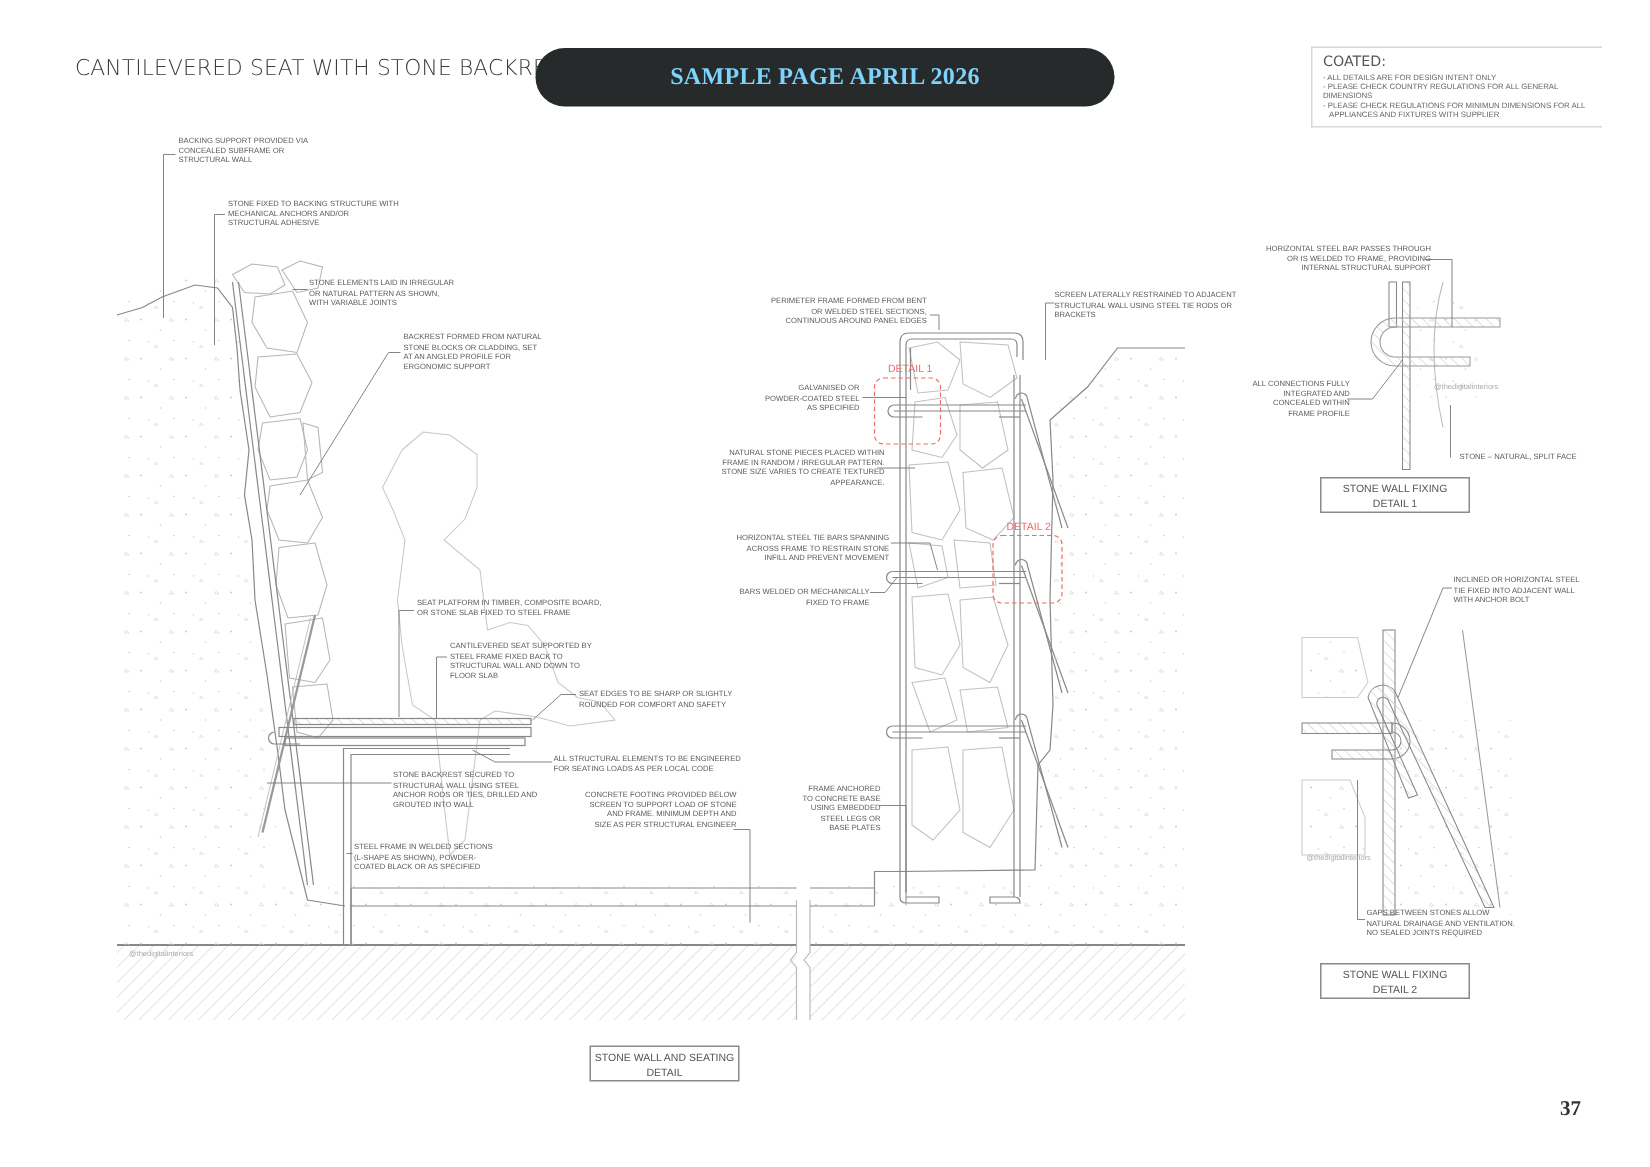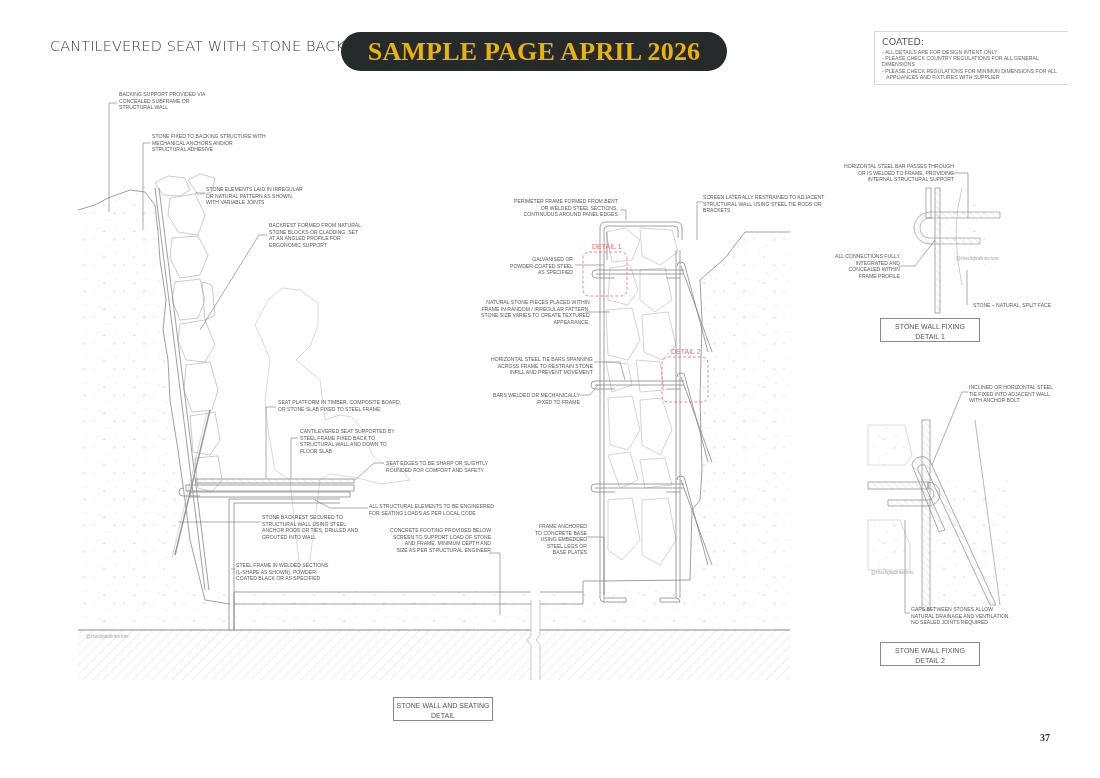--- a/index.html
+++ b/index.html
@@ -1,27 +1,27 @@
 <!DOCTYPE html>
 <html><head>
 <meta charset="utf-8">
 <style>
   html, body { margin:0; padding:0; background:#ffffff; }
   body { width:1100px; height:778px; position:relative; overflow:hidden; font-family:"Liberation Sans", sans-serif; color:#444; }
   .title { position:absolute; left:50px; top:38px; font-size:14.5px; letter-spacing:0.1px; color:#3a3a3a; white-space:nowrap; font-family:"DejaVu Sans", sans-serif; font-weight:300; }
-  .banner { position:absolute; left:341px; top:32px; width:386px; height:39px; background:#262a2a; border-radius:20px; color:#eab308; font-family:"Liberation Serif", serif; font-weight:bold; font-size:26px; display:flex; align-items:center; justify-content:center; letter-spacing:0.2px; }
+  .banner { position:absolute; left:357px; top:32px; width:386px; height:39px; background:#262a2a; border-radius:20px; color:#7dd3fc; font-family:"Liberation Serif", serif; font-weight:bold; font-size:16px; display:flex; align-items:center; justify-content:center; letter-spacing:0.2px; }
   .notes { position:absolute; left:874px; top:31px; width:194px; height:54px; border:1px solid #d8d8d8; border-right:none; box-sizing:border-box; padding:4px 0 0 7px; }
   .notes .h { font-size:9.5px; color:#555; margin-bottom:2px; font-family:"DejaVu Sans", sans-serif; }
   .notes .l { font-size:5.2px; line-height:6.2px; color:#666; }
   .lbl { position:absolute; font-size:5.1px; line-height:6.6px; color:#5a5a5a; text-transform:uppercase; white-space:nowrap; }
   .lbl.r { text-align:right; }
   .redl { position:absolute; font-size:7px; color:#ef6a6a; white-space:nowrap; }
   .box { position:absolute; border:1px solid #8a8a8a; font-size:7px; color:#555; text-align:center; line-height:9.5px; padding-top:3px; box-sizing:border-box; }
   .wm { position:absolute; font-size:5px; color:#aaa; }
-  .pg { position:absolute; left:1040px; top:732px; font-size:10px; color:#333; font-family:"Liberation Serif", serif; font-weight:bold; }
+  .pg { position:absolute; left:1040px; top:732px; font-size:14px; color:#333; font-family:"Liberation Serif", serif; font-weight:bold; }
   svg.draw { position:absolute; left:0; top:0; }
 </style>
 </head>
 <body>
 
 <div class="title">CANTILEVERED SEAT WITH STONE BACKREST DET</div>
 <div class="banner">SAMPLE PAGE APRIL 2026</div>
 
 <div class="notes">
   <div class="h">COATED:</div>

